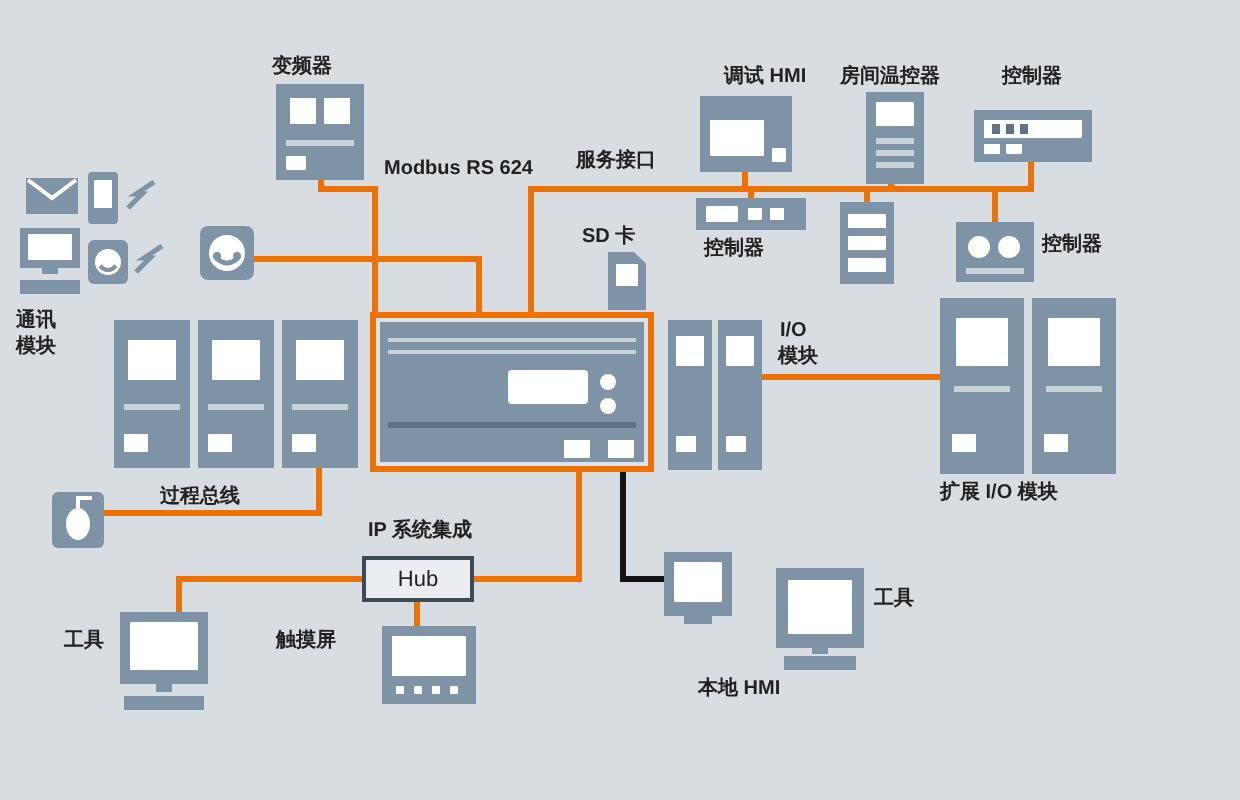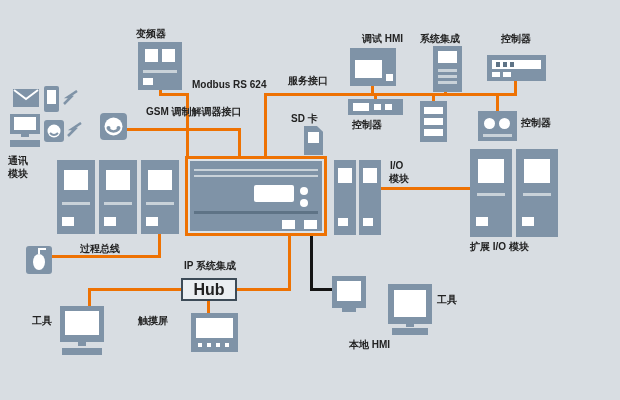--- a/index.html
+++ b/index.html
@@ -12,21 +12,21 @@
   .lt{position:absolute;background:#c9d2d9}
   .dk{position:absolute;background:#5e7386}
   .r50{border-radius:50%}
   .ic{position:absolute;z-index:2;line-height:0}
   .lbl{position:absolute;font-weight:bold;font-size:10px;line-height:12px;color:#222;
        white-space:nowrap;z-index:4}
   #main-frame{position:absolute;left:185px;top:156px;width:142px;height:80px;
               border:3px solid #ee7203;background:#dde3e8;box-sizing:border-box;z-index:2}
   #hub{position:absolute;left:181px;top:278px;width:56px;height:23px;background:#eaeef1;
        border:2px solid #3d4b57;box-sizing:border-box;z-index:3;display:flex;align-items:center;
-       justify-content:center;font-weight:bold;font-size:16px;color:#222}
+       justify-content:center;font-weight:normal;font-size:11px;color:#222}
 </style>
 </head>
 <body>
 
 <div id="canvas">
 
   <div class="o" style="left:265px;top:93px;width:252px;height:3px"></div>
   <div class="o" style="left:264px;top:93px;width:3px;height:63px"></div>
   <div class="o" style="left:371px;top:84px;width:3px;height:11px"></div>
   <div class="o" style="left:444px;top:89px;width:3px;height:6px"></div>
@@ -231,23 +231,22 @@
   <div class="d" style="left:342px;top:308px;width:14px;height:4px"></div>
 
   <div class="d" style="left:388px;top:284px;width:44px;height:40px">
     <div class="w" style="left:6px;top:6px;width:32px;height:27px"></div>
   </div>
   <div class="d" style="left:406px;top:324px;width:8px;height:3px"></div>
   <div class="d" style="left:392px;top:328px;width:36px;height:7px"></div>
 
   <div class="lbl" style="left:136px;top:28px">变频器</div>
   <div class="lbl" style="left:192px;top:79px">Modbus RS 624</div>
-  <div class="lbl" style="left:146px;top:106px">GSM 调制解调器接口</div>
   <div class="lbl" style="left:362px;top:33px">调试 HMI</div>
-  <div class="lbl" style="left:420px;top:33px">系统集成</div>
+  <div class="lbl" style="left:420px;top:33px">房间温控器</div>
   <div class="lbl" style="left:501px;top:33px">控制器</div>
   <div class="lbl" style="left:288px;top:75px">服务接口</div>
   <div class="lbl" style="left:352px;top:119px">控制器</div>
   <div class="lbl" style="left:521px;top:117px">控制器</div>
   <div class="lbl" style="left:291px;top:113px">SD 卡</div>
   <div class="lbl" style="left:8px;top:155px">通讯</div>
   <div class="lbl" style="left:8px;top:168px">模块</div>
   <div class="lbl" style="left:390px;top:160px">I/O</div>
   <div class="lbl" style="left:389px;top:173px">模块</div>
   <div class="lbl" style="left:80px;top:243px">过程总线</div>

